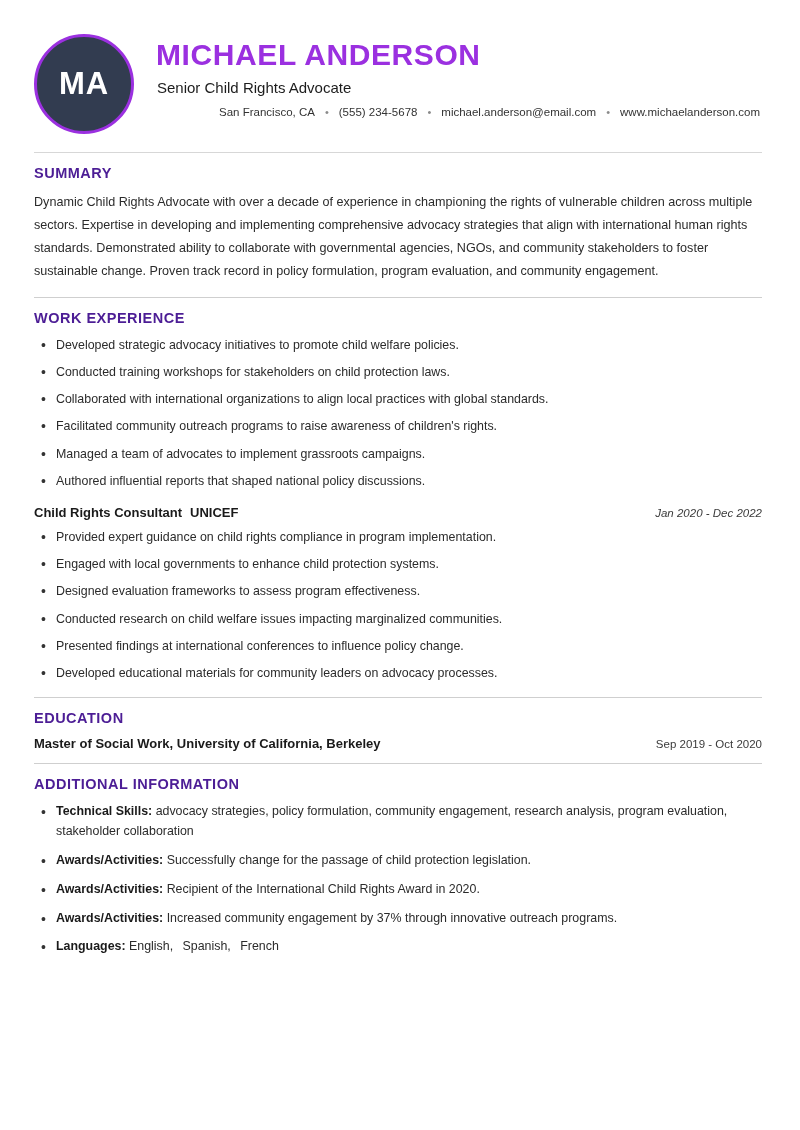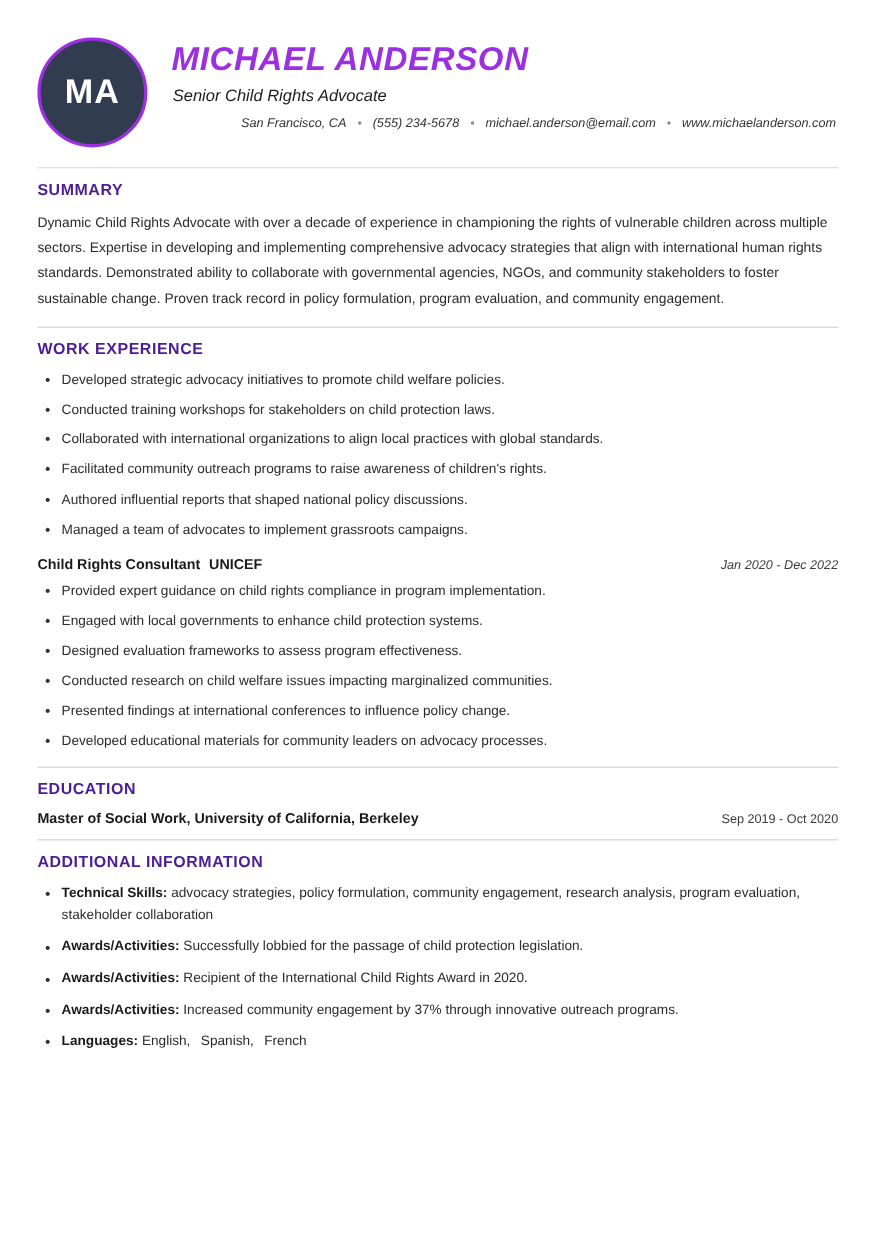--- a/index.html
+++ b/index.html
@@ -42,21 +42,20 @@
     font-size: 31px;
     font-weight: bold;
     letter-spacing: 1px;
     flex: 0 0 auto;
     margin-top: 4px;
   }
   .header-text {
     flex: 1 1 auto;
     padding-left: 20px;
     padding-top: 8px;
-    font-style: italic;
   }
   .name {
     font-size: 30px;
     font-weight: bold;
     color: #9b30e0;
     letter-spacing: 0.6px;
     line-height: 1.15;
     margin: 0 0 6px 0;
     padding-left: 2px;
   }
@@ -244,22 +243,22 @@
 
   <div class="section">
     <div class="section-title">WORK EXPERIENCE</div>
 
     <div class="job">
       <ul class="bullets">
         <li>Developed strategic advocacy initiatives to promote child welfare policies.</li>
         <li>Conducted training workshops for stakeholders on child protection laws.</li>
         <li>Collaborated with international organizations to align local practices with global standards.</li>
         <li>Facilitated community outreach programs to raise awareness of children's rights.</li>
+        <li>Managed a team of advocates to implement grassroots campaigns.</li>
         <li>Authored influential reports that shaped national policy discussions.</li>
-        <li>Managed a team of advocates to implement grassroots campaigns.</li>
       </ul>
     </div>
 
     <div class="job">
       <div class="job-head">
         <div class="job-head-left">
           <span>Child Rights Consultant</span><span class="job-company">UNICEF</span>
         </div>
         <div class="job-dates">Jan 2020 - Dec 2022</div>
       </div>
@@ -286,21 +285,21 @@
 
   <div class="section">
     <div class="section-title">ADDITIONAL INFORMATION</div>
     <ul class="addl">
       <li>
         <span class="addl-label">Technical Skills:</span>
         <span>advocacy strategies, policy formulation, community engagement, research analysis, program evaluation, stakeholder collaboration</span>
       </li>
       <li>
         <span class="addl-label">Awards/Activities:</span>
-        <span>Successfully lobbied for the passage of child protection legislation.</span>
+        <span>Successfully change for the passage of child protection legislation.</span>
       </li>
       <li>
         <span class="addl-label">Awards/Activities:</span>
         <span>Recipient of the International Child Rights Award in 2020.</span>
       </li>
       <li>
         <span class="addl-label">Awards/Activities:</span>
         <span>Increased community engagement by 37% through innovative outreach programs.</span>
       </li>
       <li>

